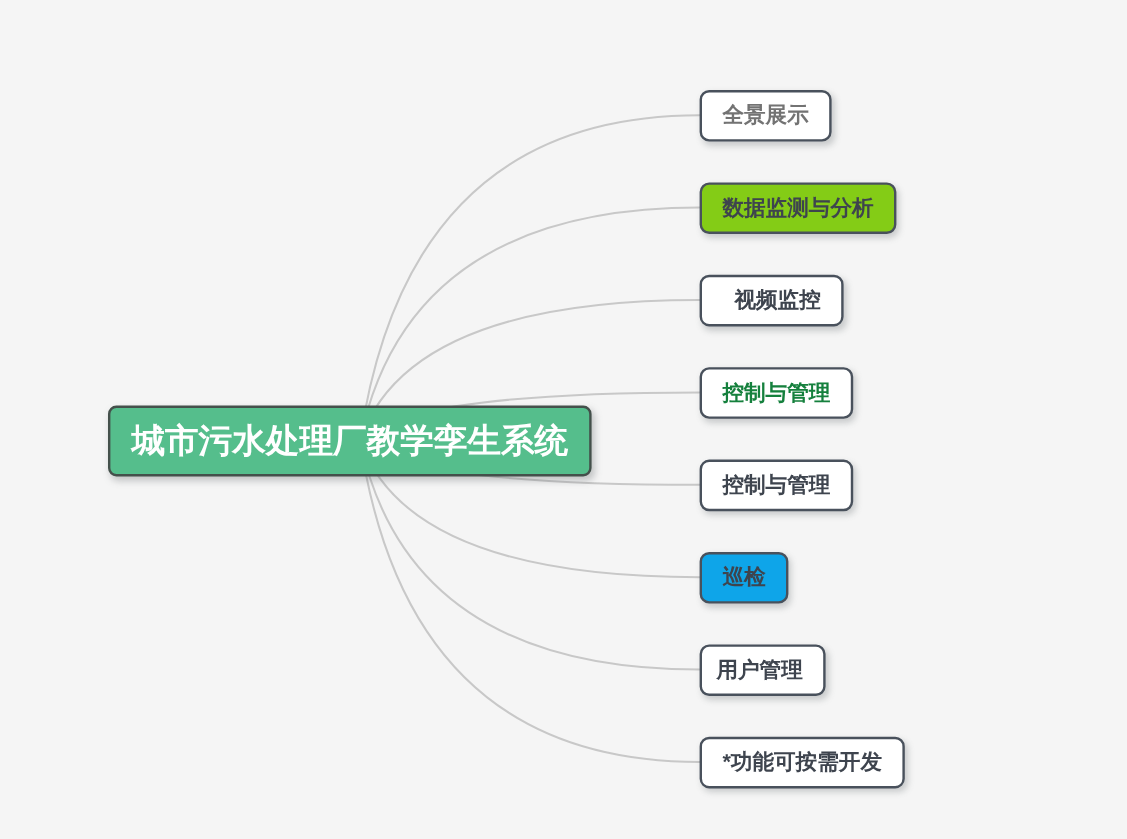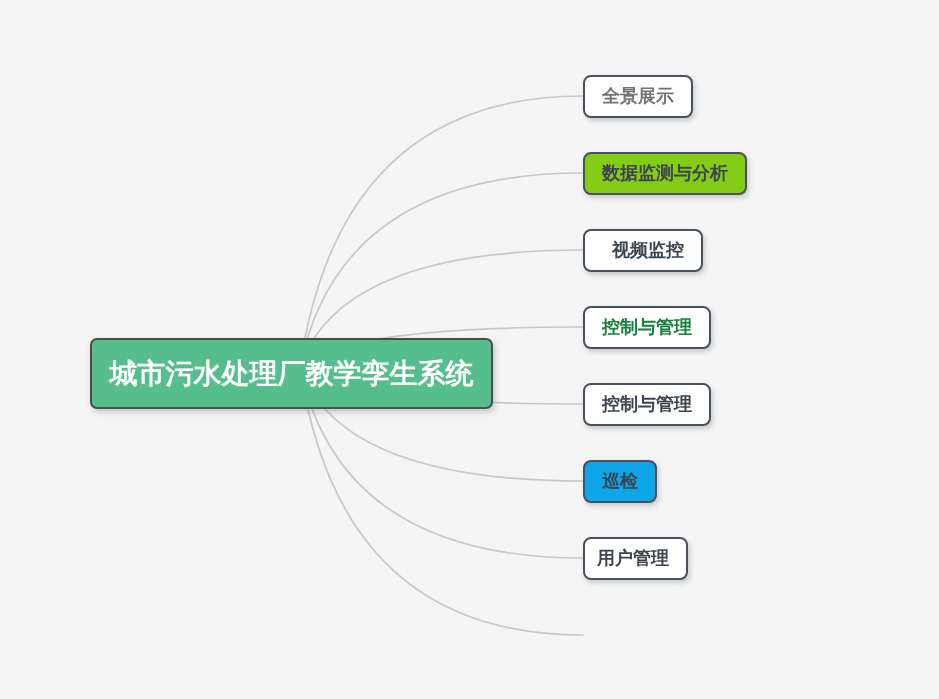--- a/index.html
+++ b/index.html
@@ -35,21 +35,21 @@
     color: #3e444e;
     white-space: nowrap;
     box-shadow: 2px 3px 5px rgba(100,105,110,0.30);
     cursor: pointer;
   }
   .root-node {
     position: absolute;
     left: 90px;
     top: 338px;
     width: 403px;
-    height: 71px;
+    height: 59px;
     background: #55be8c;
     border: 2.5px solid #44504b;
     border-radius: 7px;
     box-sizing: border-box;
     display: flex;
     align-items: center;
     justify-content: center;
     font-size: 28px;
     font-weight: bold;
     color: #ffffff;
@@ -74,13 +74,14 @@
     </svg>
   <div class="root-node" style="background: rgb(85, 190, 140); border-color: rgb(68, 80, 75); color: rgb(255, 255, 255);">城市污水处理厂教学孪生系统</div>
 
 <div class="branch-node" style="top: 74.5px; background: rgb(255, 255, 255); border-color: rgb(73, 81, 92); color: #737373;">全景展示</div>
     <div class="branch-node" style="top: 151.5px; background: #84cc16; border-color: rgb(73, 81, 92); color: rgb(62, 68, 78);">数据监测与分析</div>
     <div class="branch-node" style="top: 228.5px; background: rgb(255, 255, 255); border-color: rgb(73, 81, 92); color: rgb(62, 68, 78); padding-left: 27px;">视频监控</div>
     <div class="branch-node" style="top: 305.5px; background: rgb(255, 255, 255); border-color: rgb(73, 81, 92); color: #15803d; font-family: Liberation Mono, monospace;">控制与管理</div>
     <div class="branch-node" style="top: 382.5px; background: rgb(255, 255, 255); border-color: rgb(73, 81, 92); color: rgb(62, 68, 78);">控制与管理</div>
     <div class="branch-node" style="top: 459.5px; background: #0ea5e9; border-color: rgb(73, 81, 92); color: rgb(62, 68, 78);">巡检</div>
     <div class="branch-node" style="top: 536.5px; background: rgb(255, 255, 255); border-color: rgb(73, 81, 92); color: rgb(62, 68, 78); padding-left: 12px;">用户管理</div>
+    <div class="branch-node" style="top: 613.5px; background: rgb(255, 255, 255); border-color: rgb(73, 81, 92); color: rgb(62, 68, 78);">*功能可按需开发</div>
   </div>
 
 </body></html>

